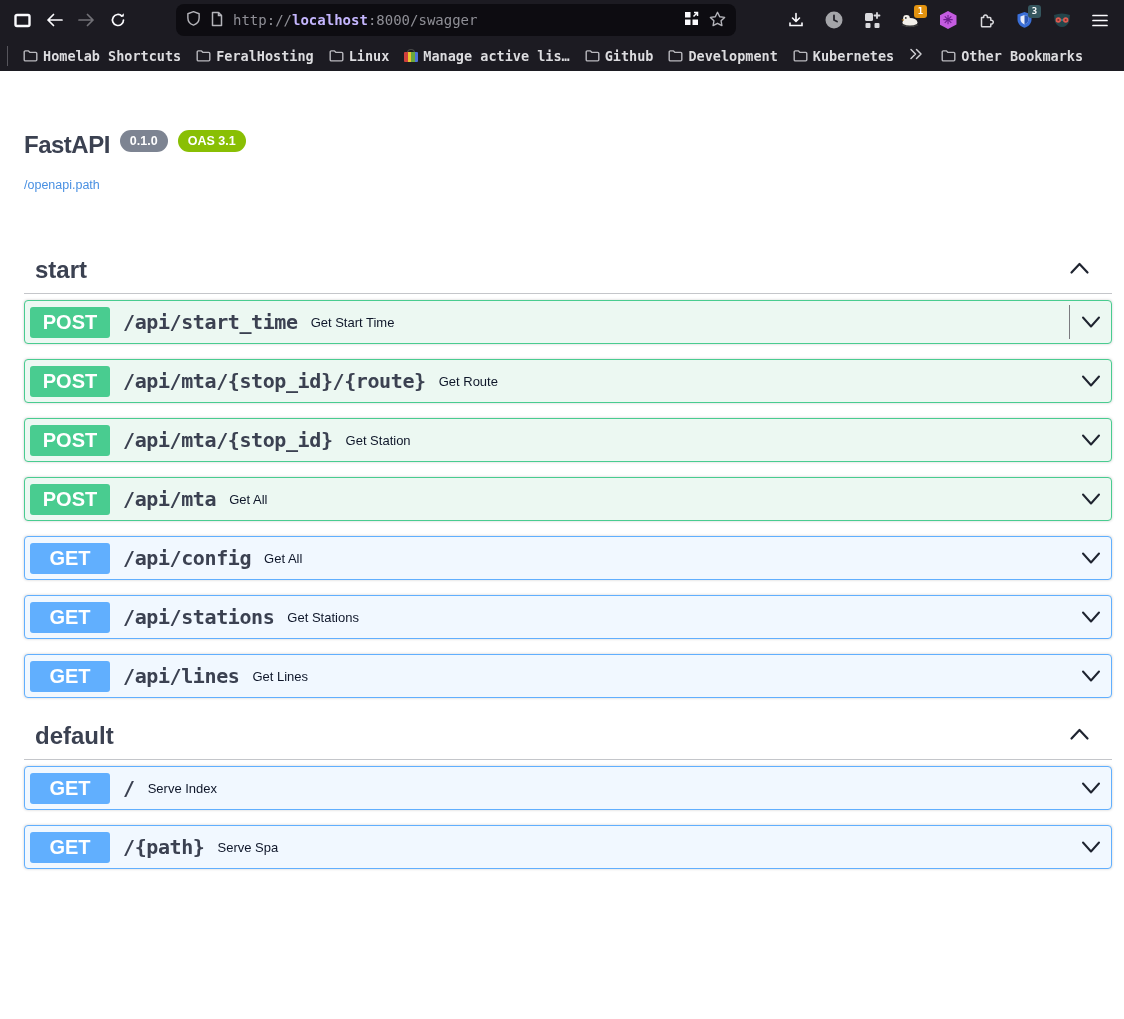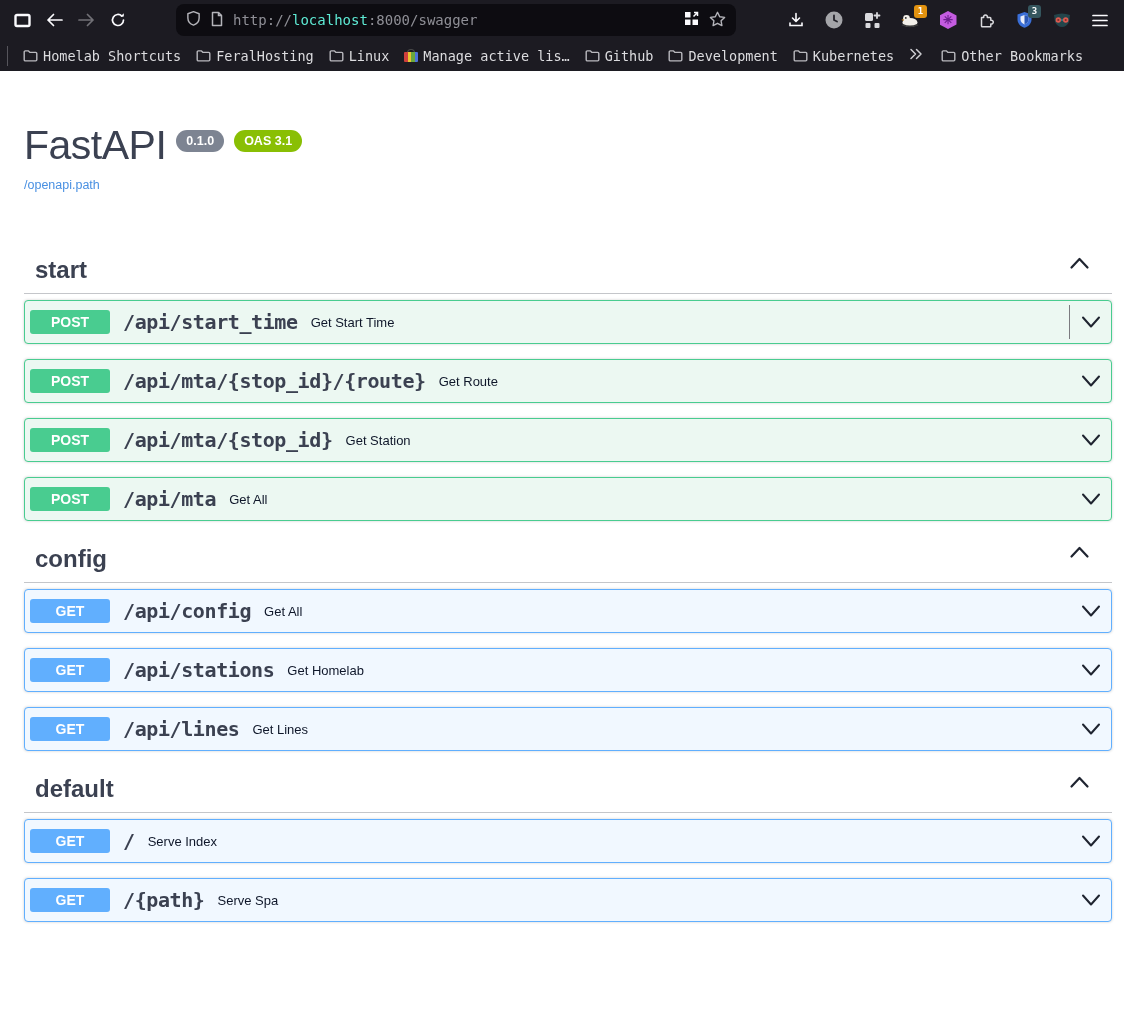--- a/index.html
+++ b/index.html
@@ -11,74 +11,74 @@
   .toolbar { height:40px; display:flex; align-items:center; padding:0 6px; }
   .tb-icon { width:32px; height:32px; border-radius:4px; display:flex; align-items:center;
              justify-content:center; color:#fbfbfe; flex:0 0 auto; position:relative; }
   .tb-icon svg { display:block; }
   .dim { opacity:.38; }
 
   .urlbar { height:32px; width:560px; margin-left:42px; background:#0d0c11; border-radius:8px;
             display:flex; align-items:center; padding:0 10px; gap:9px;
             font-family:"DejaVu Sans Mono", monospace; font-size:14px; }
   .url-text { color:#8f8f96; white-space:nowrap; }
-  .url-text .host { color:#5eead4; font-weight:normal; }
+  .url-text .host { color:#c4b5fd; font-weight:bold; }
   .urlbar .right-icons { margin-left:auto; display:flex; align-items:center; gap:10px; }
 
   .right-cluster { margin-left:auto; display:flex; align-items:center; gap:6px; padding-right:2px; }
 
   .ext-badge { position:absolute; top:1px; right:-1px; min-width:13px; height:13px; border-radius:3px;
                font:bold 9px/13px "DejaVu Sans Mono", monospace; color:#fff; text-align:center; padding:0 2px; }
   .badge-orange { background:#e2920f; }
   .badge-slate  { background:#35565e; }
 
   .hexicon { width:17px; height:18px; background:#c45ce0;
              clip-path:polygon(50% 0,100% 25%,100% 75%,50% 100%,0 75%,0 25%);
              display:flex; align-items:center; justify-content:center;
              color:#6d1f8e; font-size:12px; font-weight:bold; }
 
   
   .bookmarks { height:31px; display:flex; align-items:center; padding:0 4px; overflow:hidden;
                font-family:"DejaVu Sans Mono", monospace; font-size:13.5px; color:#dcdcdf; }
   .grip { width:1px; height:20px; background:#56555c; margin:0 9px 0 3px; flex:0 0 auto; }
-  .bm-items { display:flex; align-items:center; overflow:hidden; white-space:nowrap; }
+  .bm-items { display:flex; align-items:center; overflow:hidden; white-space:nowrap;font-weight:bold; }
   .bm-item { display:flex; align-items:center; gap:5px; padding:3px 9px 3px 6px; border-radius:3px; flex:0 0 auto; }
   .bm-item svg { flex:0 0 auto; }
   .bm-overflow { color:#cfcfd4; font-size:15px; padding:0 12px 2px 6px; flex:0 0 auto; }
   .favicon-stripes { width:14px; height:13px; position:relative; flex:0 0 auto; }
   .favicon-stripes .handle { position:absolute; top:0; left:3px; width:8px; height:6px;
         border:1.6px solid #4a4a4a; border-bottom:none; border-radius:4px 4px 0 0; }
   .favicon-stripes .bag { position:absolute; top:3px; left:0; width:14px; height:10px; border-radius:1px;
         display:flex; overflow:hidden; }
   .favicon-stripes .bag i { flex:1; }
 
   
   main { background:#fff; padding:52px 12px 30px 24px; color:#3b4151; }
   .title-row { display:flex; align-items:flex-start; gap:10px; }
-  h1.api-title { font-size:41px; font-weight:normal; color:#3b4151; letter-spacing:-0.5px; line-height:44px; }
+  h1.api-title { font-size:24px; font-weight:bold; color:#3b4151; letter-spacing:-0.5px; line-height:44px; }
   .pill { margin-top:7px; color:#fff; font-size:12.5px; font-weight:bold; padding:4px 10px;
           border-radius:13px; line-height:14px; }
   .pill.version { background:var(--version-bg); }
   .pill.oas { background:var(--oas-bg); }
   .spec-link { display:inline-block; margin-top:11px; font-size:12.5px; color:var(--link-blue);
                text-decoration:none; }
 
   #sections { margin-top:54px; }
   .tag-section { margin-bottom:12px; }
-  .tag-header { display:flex; justify-content:space-between;
+  .tag-header { display:flex; align-items:center; justify-content:space-between;
                 padding:9px 22px 9px 11px; border-bottom:1px solid rgba(59,65,81,.3); cursor:pointer; }
   .tag-title { font-size:24px; font-weight:bold; color:#3b4151; }
 
   .opblock { margin:6px 0 15px 0; height:44px; border-radius:4px; border:1px solid;
              display:flex; align-items:center; padding:0 10px 0 5px;
              box-shadow:0 0 3px rgba(0,0,0,.19); }
   .opblock.post { background:#ecf8f2; border-color:var(--post-green); }
   .opblock.get  { background:#f1f8ff; border-color:var(--get-blue); }
   .method { min-width:80px; border:none; text-align:center; padding:4px 0; border-radius:3px;
-            color:#fff; font-family:"Liberation Sans", sans-serif; font-size:14px; font-weight:bold; cursor:pointer; }
+            color:#fff; font-family:"Liberation Sans", sans-serif; font-size:20px; font-weight:bold; cursor:pointer; }
   .opblock.post .method { background:var(--post-green); }
   .opblock.get  .method { background:var(--get-blue); }
   .path { margin-left:13px; font-family:"DejaVu Sans Mono", monospace; font-weight:bold;
           font-size:20px; color:#3b4151; letter-spacing:-0.4px; }
   .summary { margin-left:13px; font-size:13px; color:#0f172a; }
   .chev-wrap { margin-left:auto; height:34px; display:flex; align-items:center; padding-left:11px; cursor:pointer; }
   .opblock.selected .chev-wrap { border-left:1px solid #7b7b80; }
 </style>
 </head>
 <body>
@@ -340,44 +340,36 @@
     <span class="chev-wrap">
       <svg width="20" height="13" viewBox="0 0 20 13">
                 <path d="M2 1.5 L10 10.5 18 1.5" fill="none" stroke="#1f2430" stroke-width="2" stroke-linecap="round" stroke-linejoin="round"></path>
               </svg>
     </span>
   </div>
 </div>
   </section>
 
   <section class="tag-section">
-    <div class="tag-header">
-      <span class="tag-title">config</span>
-      <span>
-        <svg width="21" height="14" viewBox="0 0 21 14">
-              <path d="M2.5 11.5 L10.5 3 18.5 11.5" fill="none" stroke="#1f2430" stroke-width="2.2" stroke-linecap="round" stroke-linejoin="round"></path>
-            </svg>
-      </span>
-    </div>
     <div class="ops">
   <div class="opblock get">
     <button class="method">GET</button>
     <span class="path">/api/config</span>
     <span class="summary">Get All</span>
     <span class="chev-wrap">
       <svg width="20" height="13" viewBox="0 0 20 13">
                 <path d="M2 1.5 L10 10.5 18 1.5" fill="none" stroke="#1f2430" stroke-width="2" stroke-linecap="round" stroke-linejoin="round"></path>
               </svg>
     </span>
   </div>
 
   <div class="opblock get">
     <button class="method">GET</button>
     <span class="path">/api/stations</span>
-    <span class="summary">Get Homelab</span>
+    <span class="summary">Get Stations</span>
     <span class="chev-wrap">
       <svg width="20" height="13" viewBox="0 0 20 13">
                 <path d="M2 1.5 L10 10.5 18 1.5" fill="none" stroke="#1f2430" stroke-width="2" stroke-linecap="round" stroke-linejoin="round"></path>
               </svg>
     </span>
   </div>
 
   <div class="opblock get">
     <button class="method">GET</button>
     <span class="path">/api/lines</span>

